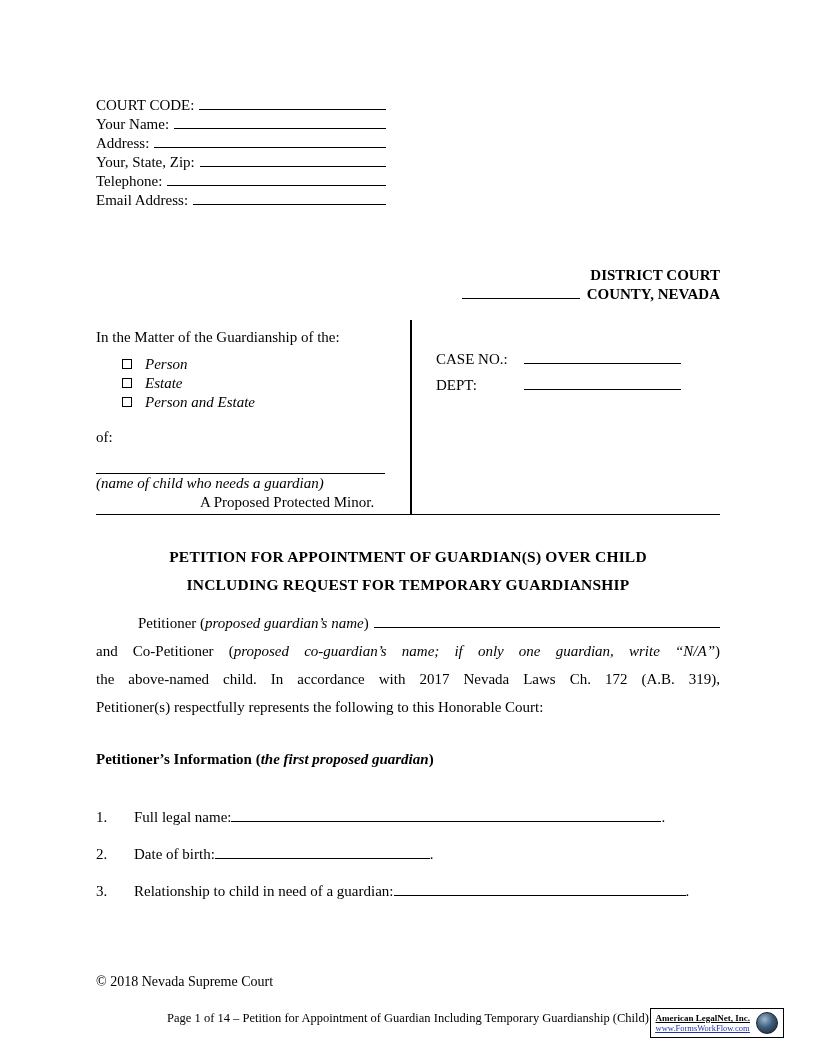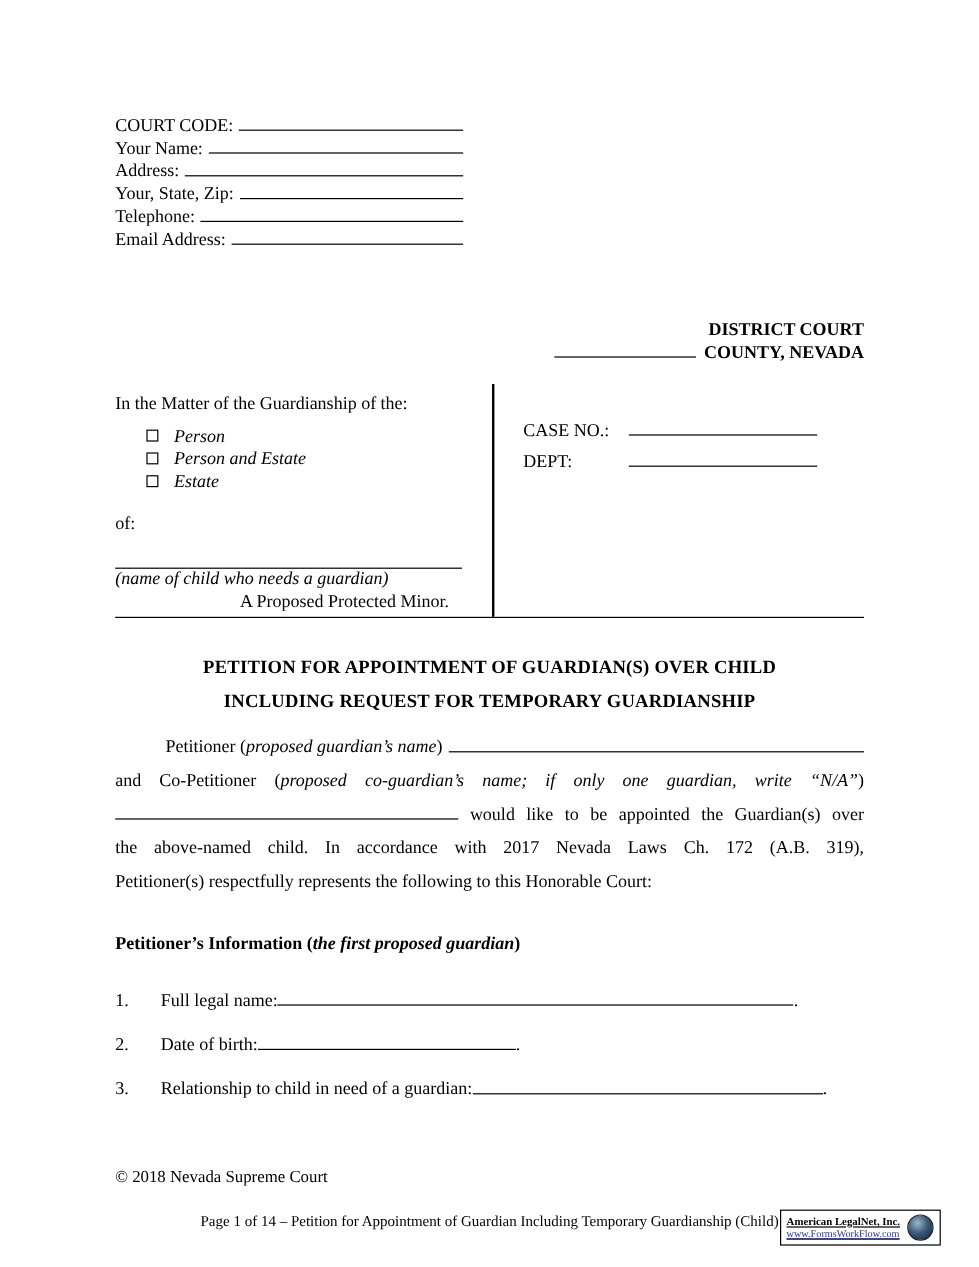--- a/index.html
+++ b/index.html
@@ -47,21 +47,21 @@
   .b3 { width: 286px; }
   em { font-style: italic; }
 
   
   .sec-head { margin-top: 29px; font-weight: bold; line-height: 19px; }
   .sec-head em { font-weight: bold; }
 
   
   .item { line-height: 19px; }
   .item .num { display: inline-block; width: 38px; }
-  .i1 { margin-top: 28px; }
+  .i1 { margin-top: 39px; }
   .i2, .i3 { margin-top: 18px; }
   .blank-i1 { width: 430px; }
   .blank-i2 { width: 215px; }
   .blank-i3 { width: 292px; }
 
   
   .footer-copyright { position: absolute; left: 96px; bottom: 66px; font-size: 14px; }
   .footer-pageinfo { position: absolute; left: 0; right: 0; bottom: 30px; text-align: center; font-size: 12.5px; }
   .vendor-box { position: absolute; right: 32px; bottom: 18px; border: 1px solid #000; padding: 3px 5px; display: flex; align-items: center; gap: 6px; background: #fff; text-decoration: underline; }
   .vendor-text { display: flex; flex-direction: column; }
@@ -112,24 +112,24 @@
 
   <div class="caption">
     <span class="divider"></span>
     <div class="cap-left">
       <div>In the Matter of the Guardianship of the:</div>
       <div class="cb-group">
         <div class="cb-row">
           <span class="cb"></span><span>Person</span>
         </div>
         <div class="cb-row">
-          <span class="cb"></span><span>Person and Estate</span>
+          <span class="cb"></span><span>Estate</span>
         </div>
         <div class="cb-row">
-          <span class="cb"></span><span>Estate</span>
+          <span class="cb"></span><span>Person and Estate</span>
         </div>
       </div>
       <div>of:</div>
       <span class="child-blank"></span>
       <div class="hint">(name of child who needs a guardian)</div>
       <div class="minor">A Proposed Protected Minor.</div>
     </div>
     <div class="cap-right">
       <div class="case-row">
         <span class="lab">CASE NO.:</span>
@@ -148,23 +148,20 @@
   </div>
 
   <div class="body-par">
     <div class="bl1">
       <span><span>Petitioner (</span><em>proposed guardian’s name</em><span>)</span></span>
       <span class="blank"></span>
     </div>
     <div class="just">
       <span>and Co-Petitioner (</span><em>proposed co-guardian’s name; if only one guardian, write</em> <em>“N/A”</em><span>)</span>
     </div>
-    <div class="just">
-      <span class="blank b3"></span> <span>would like to be appointed the Guardian(s) over</span>
-    </div>
     <div class="just">the above-named child. In accordance with 2017 Nevada Laws Ch. 172 (A.B. 319),</div>
     <div>Petitioner(s) respectfully represents the following to this Honorable Court:</div>
   </div>
 
   <div class="sec-head">
     <span>Petitioner’s Information (</span><em>the first proposed guardian</em><span>)</span>
   </div>
 
   <div class="item i1">
     <span class="num">1.</span><span>Full legal name:</span><span class="blank blank-i1"></span><span>.</span>

